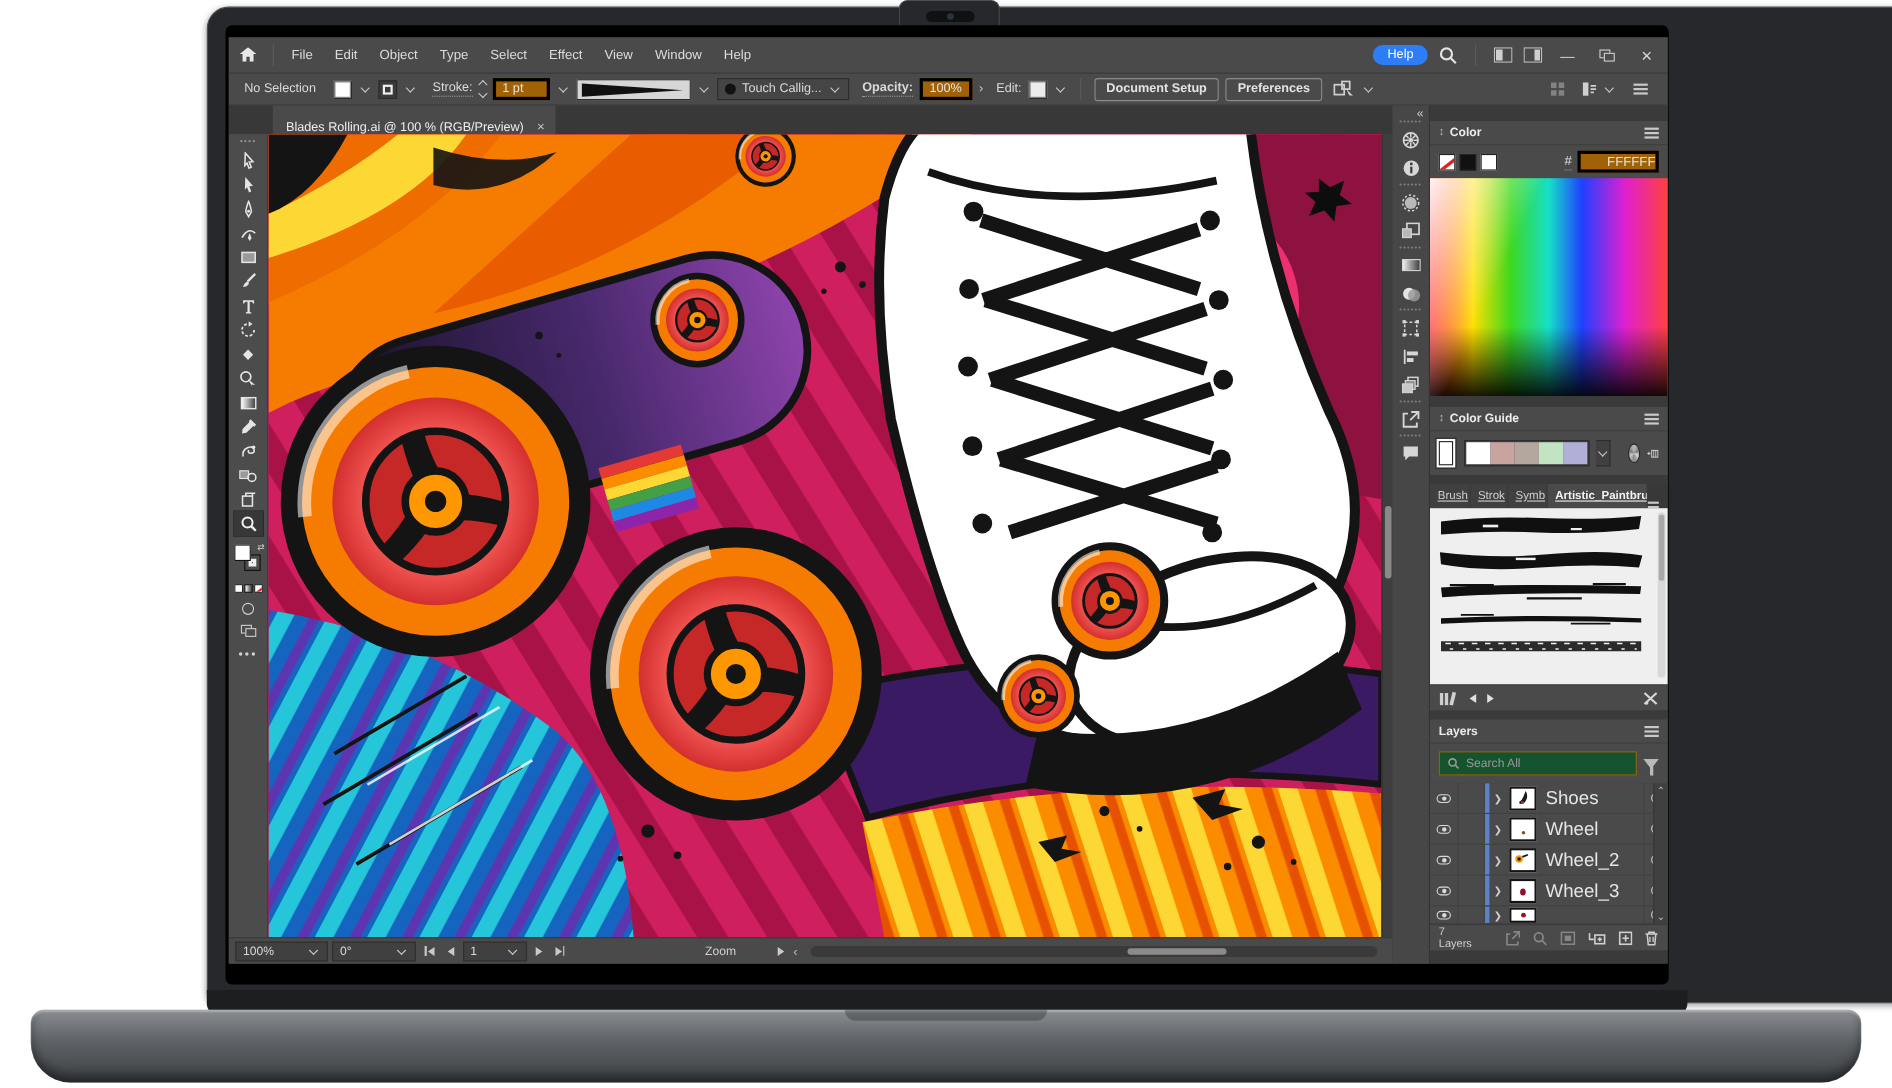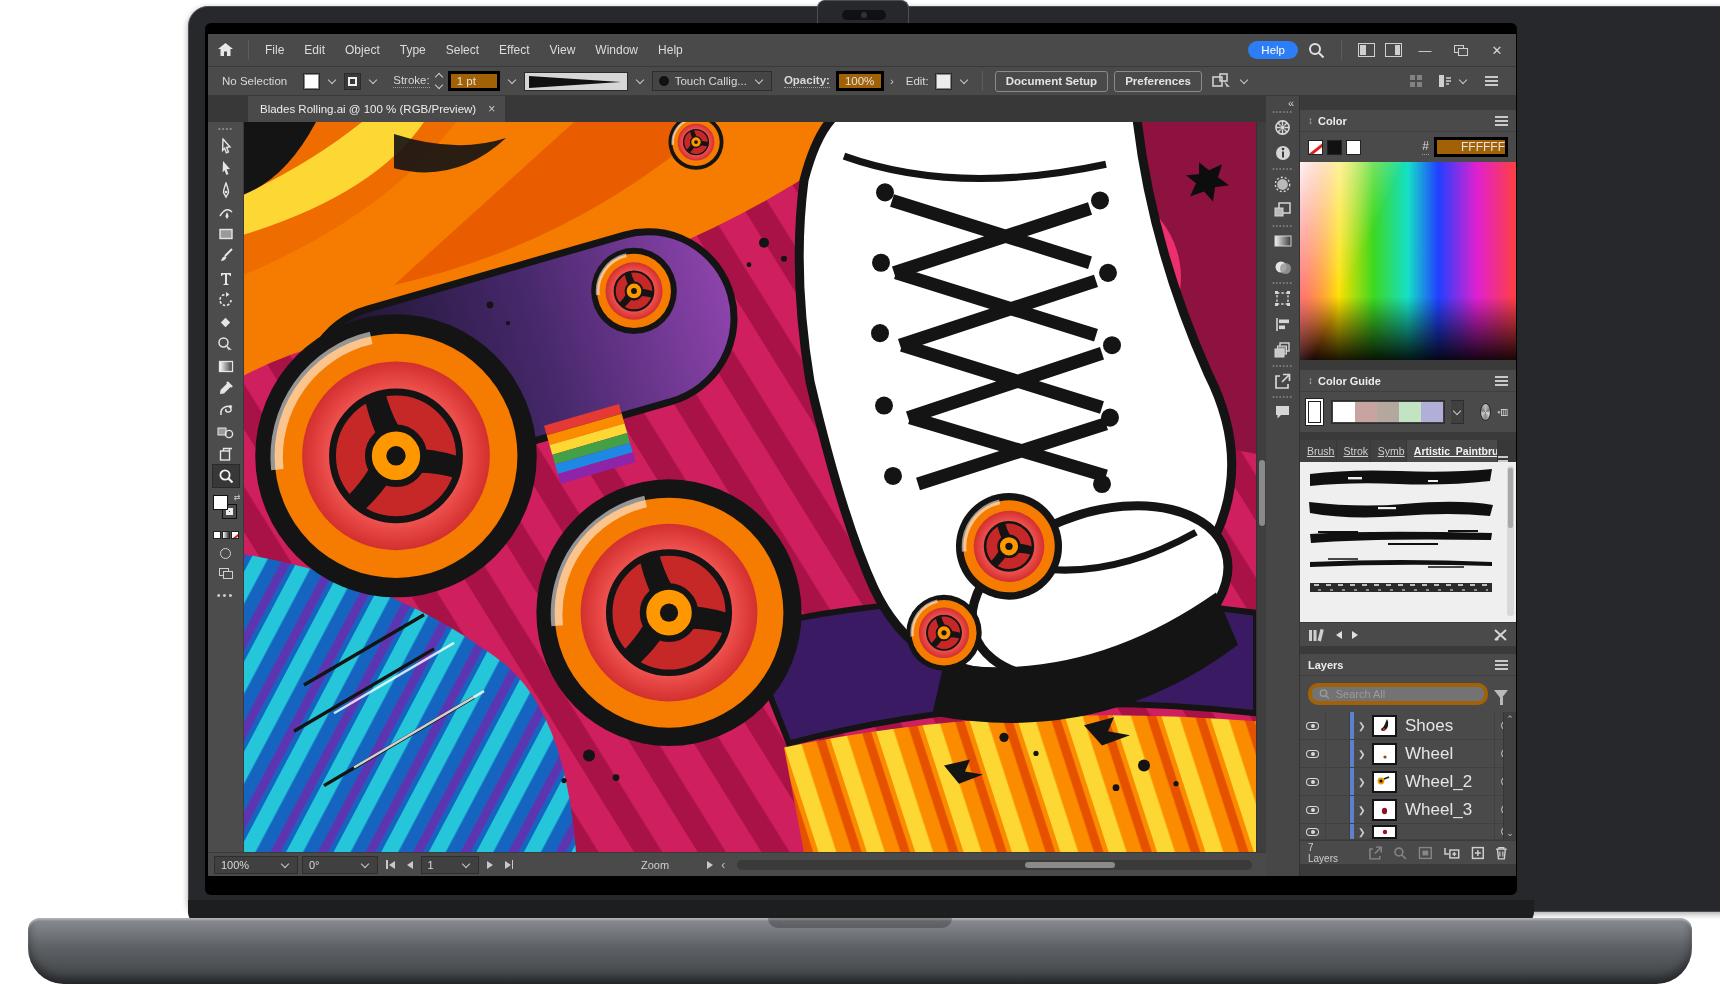--- a/index.html
+++ b/index.html
@@ -39,21 +39,21 @@
   .profile-box { width:104px; height:19px; background:#d6d6d6; border:1px solid #2a2a2a; position:relative; }
   .profile-box i { position:absolute; left:4px; top:3px; width:0; height:0; border-left:92px solid #111; border-top:6px solid transparent; border-bottom:6px solid transparent; }
   .brush-box { height:20px; background:#454545; border:1px solid #2d2d2d; display:flex; align-items:center; gap:6px; padding:0 6px; }
   .dot-black { width:10px; height:10px; background:#111; border-radius:50%; }
   .cbtn { border:1px solid #8a8a8a; border-radius:3px; height:21px; display:flex; align-items:center; padding:0 10px; color:#e3e3e3; background:#4a4a4a;font-weight:bold; }
   .hamb { display:inline-block; width:13px; height:2px; background:#c9c9c9; box-shadow:0 -4px 0 #c9c9c9, 0 4px 0 #c9c9c9; }
   .grid4 { display:grid; grid-template-columns:5px 5px; gap:2px; opacity:.45; }
   .grid4 i { width:5px; height:5px; background:#c9c9c9; }
 
   .tabstrip { position:absolute; left:0; top:62px; width:1058px; height:26px; background:#383838; display:flex; align-items:flex-end; }
-  .doc-tab { margin-left:40px; height:26px; background:#4a4a4a; display:flex; align-items:center; gap:12px; padding:0 10px 0 12px; font-size:11.5px; color:#ececec; }
+  .doc-tab { margin-left:40px; height:26px; background:#4a4a4a; display:flex; align-items:flex-end; gap:12px; padding:0 10px 0 12px; font-size:11.5px; color:#ececec; }
   .tab-close { color:#c9c9c9; font-size:12px; }
 
   .toolbar { position:absolute; left:0; top:88px; width:36px; height:730px; background:#4c4c4c; border-right:1px solid #3a3a3a; display:flex; flex-direction:column; align-items:center; padding-top:4px; }
   .tb-dots { color:#8d8d8d; font-size:8px; letter-spacing:1px; line-height:6px; margin-bottom:3px; }
   .tool { width:26px; height:22px; display:flex; align-items:center; justify-content:center; }
   .tool.selected { background:#383838; outline:1px solid #2a2a2a; }
   .tool svg { display:block; }
   .fs-cluster { position:relative; width:26px; height:30px; margin-top:8px; }
   .fs-fill { position:absolute; left:0; top:0; width:15px; height:15px; background:#fff; border:1px solid #111; z-index:2; }
   .fs-stroke { position:absolute; left:9px; top:9px; width:15px; height:15px; border:1px solid #111; background:#4c4c4c; display:flex; align-items:center; justify-content:center; }
@@ -116,21 +116,21 @@
   .brush-tabs { display:flex; align-items:flex-end; height:22px; background:#383838; font-size:10.5px; }
   .btab { height:22px; display:flex; align-items:center; padding:0 7px; color:#cfcfcf; background:#404040; margin-right:1px; max-width:40px; overflow:hidden; white-space:nowrap;text-decoration:underline; }
   .btab.active { background:#4a4a4a; color:#f2f2f2; font-weight:bold; max-width:none; }
   .brush-list { height:160px; background:#efefef; position:relative; padding:6px 14px 0 8px; display:flex; flex-direction:column; gap:7px; }
   .brush-list svg { display:block; }
   .bscroll { position:absolute; right:2px; top:4px; width:7px; height:150px; background:#d8d8d8; border-radius:3px; }
   .bscroll i { position:absolute; left:1px; top:2px; width:5px; height:60px; background:#a8a8a8; border-radius:2px; display:block; }
   .brush-foot { height:24px; background:#4a4a4a; border-top:1px solid #3b3b3b; display:flex; align-items:center; gap:10px; padding:0 8px; color:#cfcfcf; }
 
   .layers-search { height:36px; display:flex; align-items:center; gap:6px; padding:0 8px; background:#4a4a4a; }
-  .search-box { flex:1; background:#737373; border:4px solid #a16207; border-radius:10px; height:22px; display:flex; align-items:center; gap:6px; padding:0 7px; }
+  .search-box { flex:1; background:#14532d; border:1px solid #a16207; border-radius:0; height:22px; display:flex; align-items:center; gap:6px; padding:0 7px; }
   .search-box input { background:transparent; border:none; outline:none; color:#cfcfcf; font-size:11px; width:100%; font-family:"Liberation Sans",sans-serif; }
   .search-box input::placeholder { color:#9a9a9a; }
   .funnel { width:0; height:0; border-left:7px solid transparent; border-right:7px solid transparent; border-top:9px solid #b9b9b9; position:relative; }
   .funnel::after { content:''; position:absolute; left:-1.5px; top:-2px; width:3px; height:8px; background:#b9b9b9; }
   .layer-rows { height:128px; overflow:hidden; position:relative; background:#4a4a4a; }
   .lrow { height:28px; display:flex; align-items:center; border-bottom:1px solid #414141; }
   .lrow .eye-cell { width:26px; display:flex; justify-content:center; border-right:1px solid #414141; align-self:stretch; align-items:center; }
   .eye { width:13px; height:8px; border:1.5px solid #d9d9d9; border-radius:60% 60% 60% 60%/100% 100% 100% 100%; position:relative; }
   .eye::after { content:''; position:absolute; left:3.5px; top:1px; width:4px; height:4px; background:#d9d9d9; border-radius:50%; }
   .lock-cell { width:24px; align-self:stretch; border-right:1px solid #414141; }

